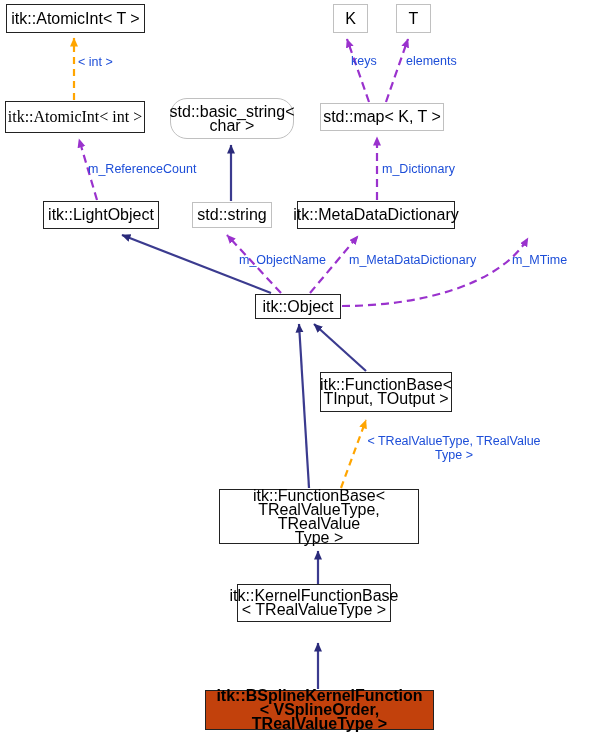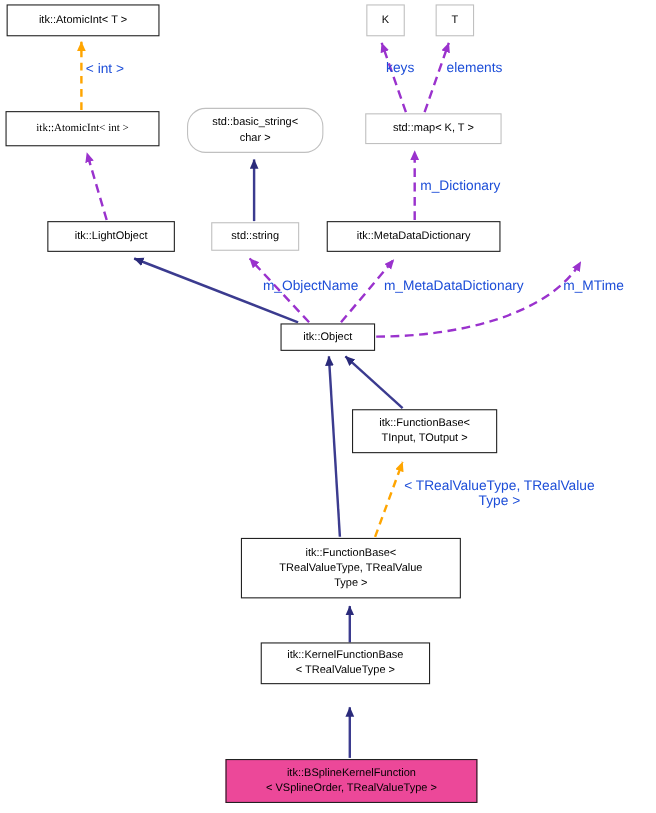--- a/index.html
+++ b/index.html
@@ -25,37 +25,38 @@
     height: 739px;
   }
   .node {
     position: absolute;
     box-sizing: border-box;
     display: flex;
     align-items: center;
     justify-content: center;
     text-align: center;
     background: #ffffff;
-    font-size: 10px;
+    font-size: 16px;
     line-height: 14px;
     color: #000000;
     white-space: pre-line;
     z-index: 3;
   }
   
   .node.strong {
     border: 1.6px solid #222222;
   }
   
   .node.light {
     border: 1.2px solid #c0c0c0;
   }
   .node.highlight {
-    background: #ec4899;
+    background: #c2410c;
     border: 1.6px solid #222222;
+    font-weight: bold;
   }
   .edge-label {
     position: absolute;
     font-size: 12.5px;
     line-height: 14px;
     color: #1d4ed8;
     white-space: pre-line;
     text-align: center;
     z-index: 2;
     background: transparent;
@@ -145,21 +146,21 @@
 
   <div class="node light" style="left:333px; top:4px;   width:35px;  height:29px;">K</div>
 
   <div class="node light" style="left:396px; top:4px;   width:35px;  height:29px;">T</div>
 
   <div class="node strong" style="left:5px;   top:101px; width:140px; height:32px;font-family:Liberation Serif, serif;">itk::AtomicInt&lt; int &gt;</div>
 
   <div class="node light" style="left:170px; top:98px;  width:124px; height:41px;border-radius:17px;">std::basic_string&lt;
 char &gt;</div>
 
-  <div class="node light" style="left:320px; top:103px; width:124px; height:28px;margin-left:12px;">std::map&lt; K, T &gt;</div>
+  <div class="node light" style="left:320px; top:103px; width:124px; height:28px;">std::map&lt; K, T &gt;</div>
 
   <div class="node strong" style="left:43px;  top:201px; width:116px; height:28px;">itk::LightObject</div>
 
   <div class="node light" style="left:192px; top:202px; width:80px;  height:26px;">std::string</div>
 
   <div class="node strong" style="left:297px; top:201px; width:158px; height:28px;">itk::MetaDataDictionary</div>
 
 
   <div class="node strong" style="left:255px; top:294px; width:86px;  height:25px;">itk::Object</div>
 
@@ -175,20 +176,21 @@
 
   <div class="node highlight" style="left:205px; top:690px; width:229px; height:40px;">itk::BSplineKernelFunction
 &lt; VSplineOrder, TRealValueType &gt;</div>
 
   <div class="edge-label lbl-left" style="left:78px;  top:55px;  width:70px;">&lt; int &gt;</div>
 
   <div class="edge-label lbl-left" style="left:351px; top:54px;  width:42px;">keys</div>
 
   <div class="edge-label lbl-left" style="left:406px; top:54px;  width:75px;">elements</div>
 
+  <div class="edge-label lbl-left" style="left:88px;  top:162px; width:130px;">m_ReferenceCount</div>
 
   <div class="edge-label lbl-left" style="left:382px; top:162px; width:100px;">m_Dictionary</div>
 
   <div class="edge-label lbl-left" style="left:239px; top:253px; width:105px;">m_ObjectName</div>
 
   <div class="edge-label lbl-left" style="left:349px; top:253px; width:145px;">m_MetaDataDictionary</div>
 
   <div class="edge-label lbl-left" style="left:512px; top:253px; width:75px;">m_MTime</div>
 
   <div class="edge-label" style="left:348px; top:434px; width:212px;">&lt; TRealValueType, TRealValue

